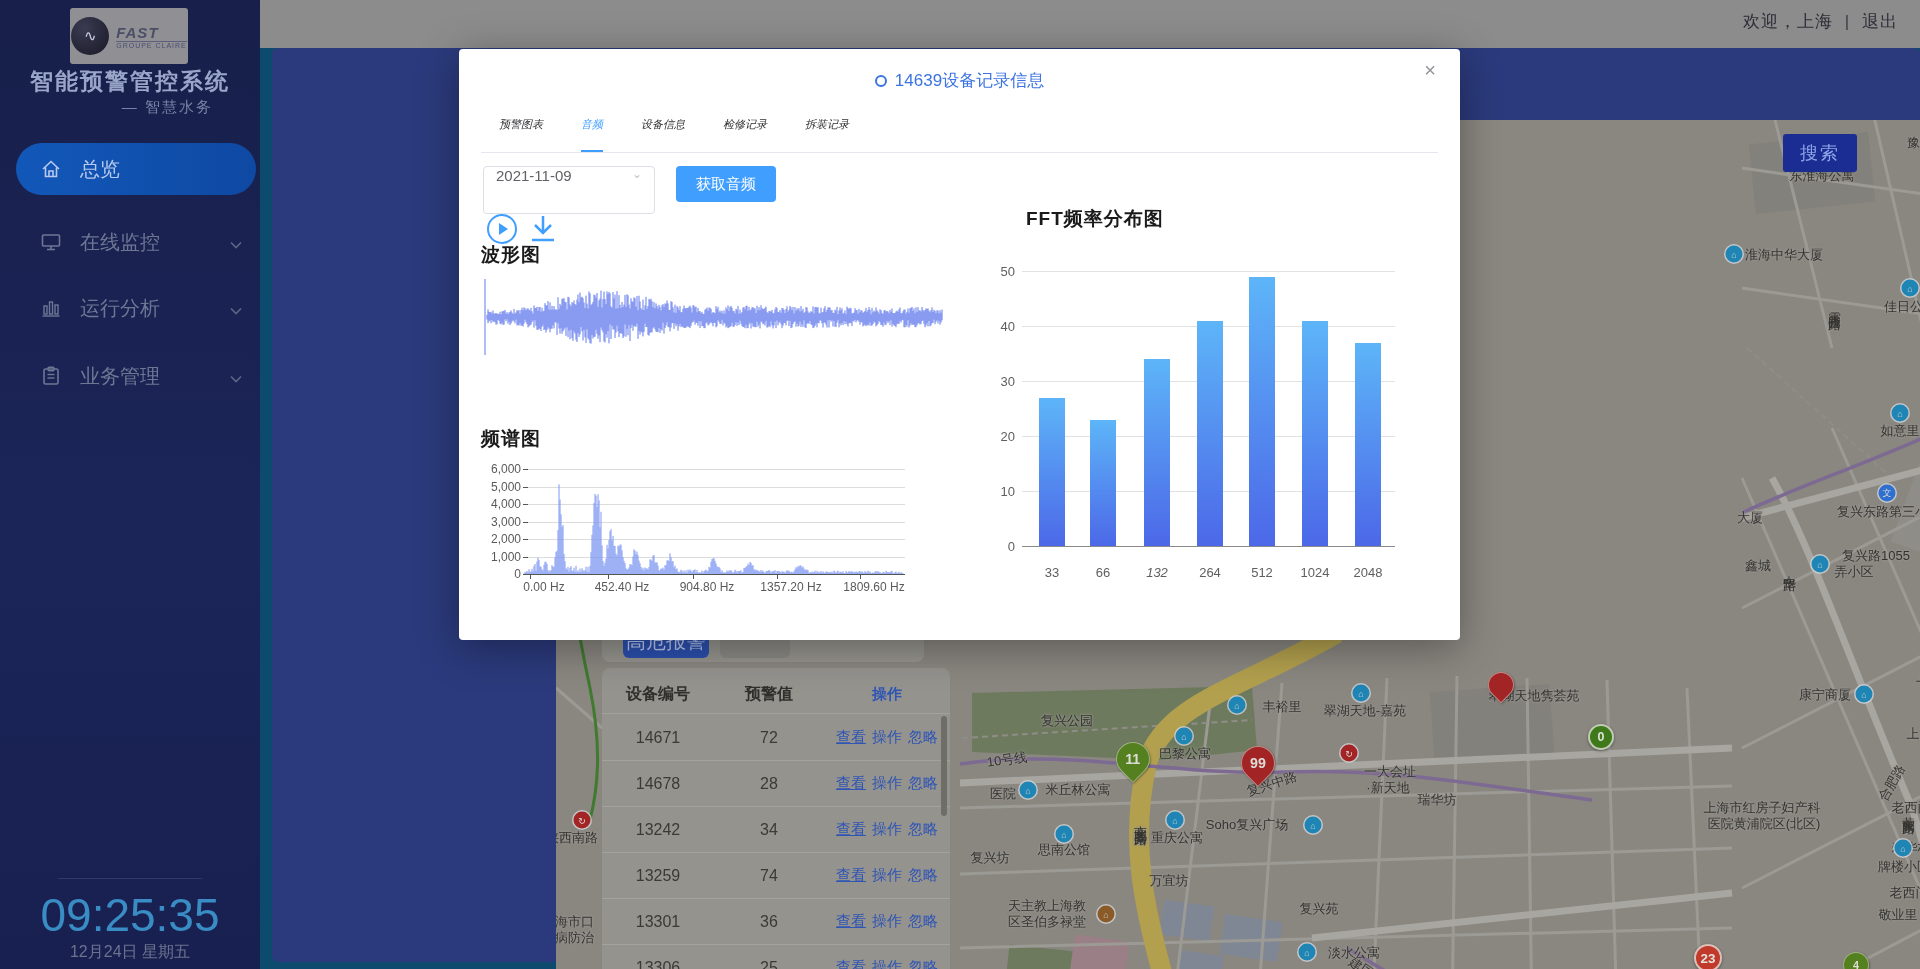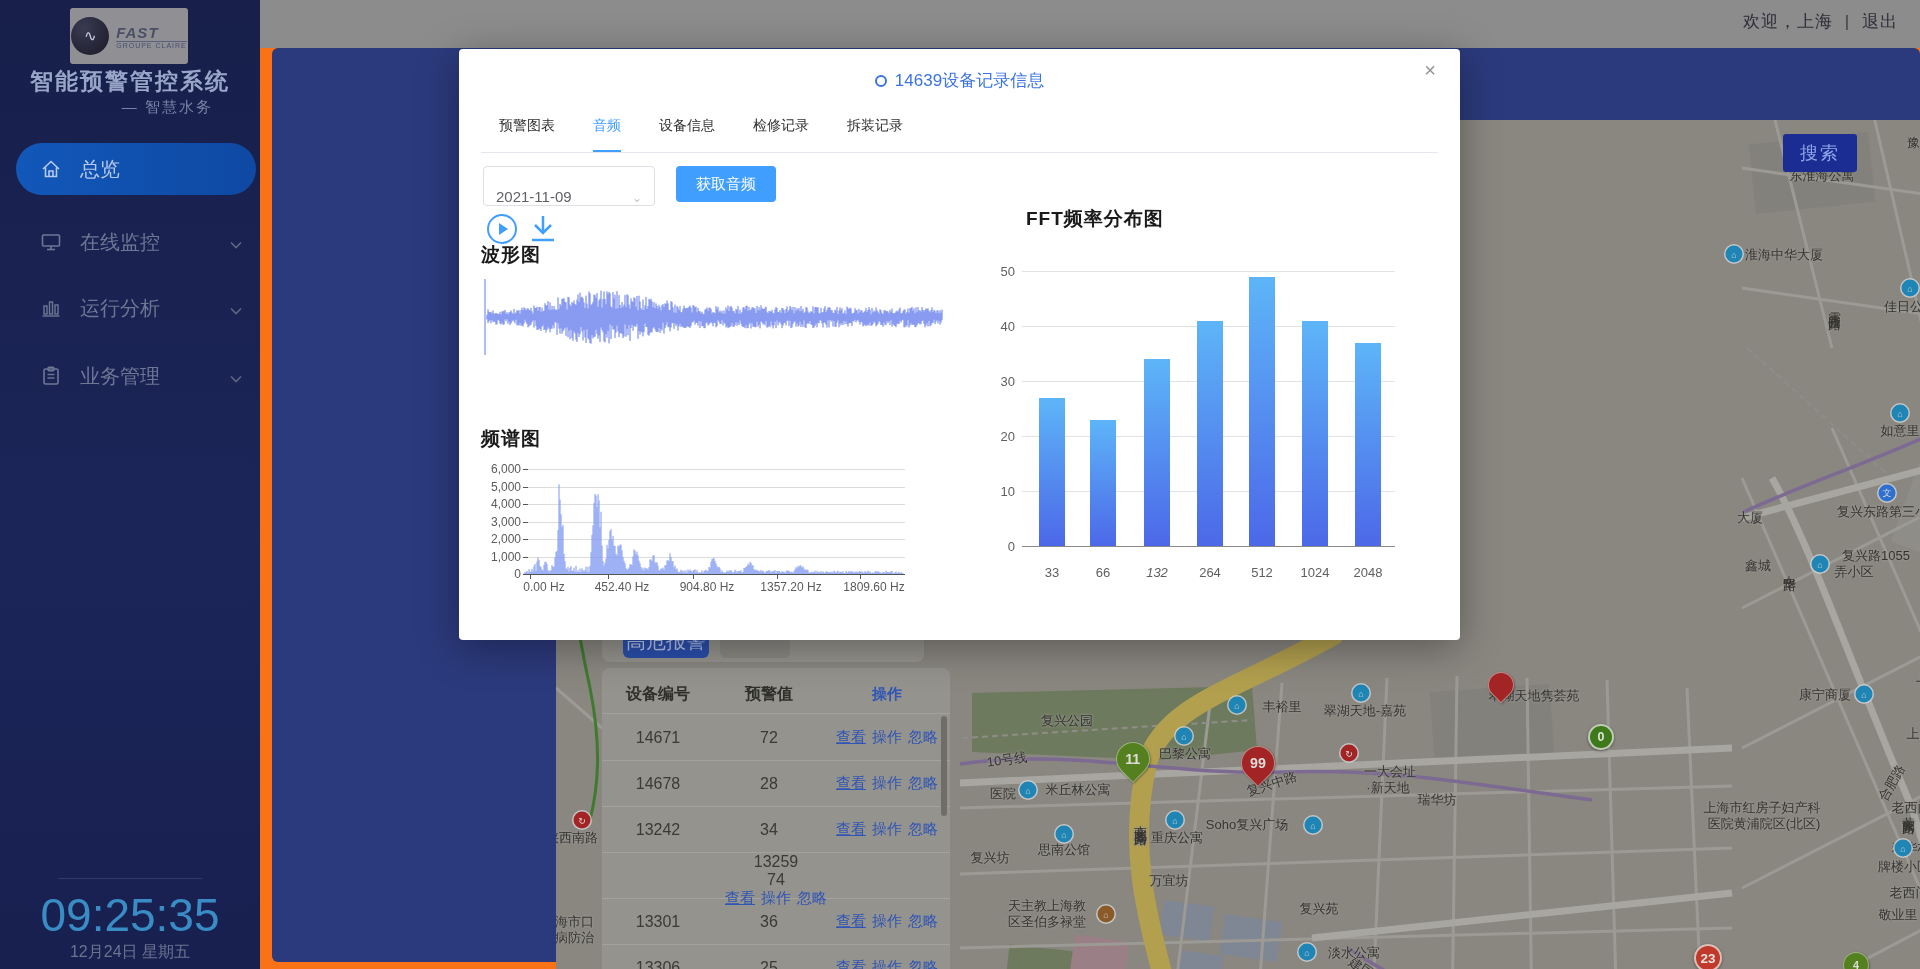--- a/index.html
+++ b/index.html
@@ -1,18 +1,18 @@
 <!DOCTYPE html>
 <html><head>
 <meta charset="utf-8">
 <style>
   * { margin:0; padding:0; box-sizing:border-box; }
   html,body { background:#555; }
   body { font-family:"Liberation Sans","DejaVu Sans",sans-serif; }
-  #root { position:relative; width:1920px; height:969px; overflow:hidden; background:#f97316; }
+  #root { position:relative; width:1920px; height:969px; overflow:hidden; background:#0c4a6e; }
 
   
   .top-header { position:absolute; left:260px; top:0; right:0; height:48px; background:#8c8c8c; }
   .welcome { position:absolute; right:22px; top:10px; font-size:17px; color:#2e2e38; letter-spacing:1px; }
   .welcome .sep { margin:0 6px; color:#3a3a44; }
 
   
   .map-frame { position:absolute; left:272px; top:48px; width:1648px; height:914px; background:#2b3a7c; border-radius:6px; }
   .map-clip { position:absolute; left:284px; top:72px; width:1606px; height:876px; overflow:hidden; background:#8a8781; }
   .map-world { position:absolute; left:-284px; top:-72px; width:1920px; height:969px; }
@@ -102,24 +102,24 @@
 
   
   .modal { position:absolute; left:459px; top:49px; width:1001px; height:591px; background:#fff; border-radius:4px;
     box-shadow:0 8px 40px rgba(0,0,0,.35); }
   .modal-close { position:absolute; right:24px; top:10px; font-size:20px; color:#909399; cursor:pointer; }
   .modal-title { position:absolute; left:0; top:20px; width:100%; display:flex; align-items:center; justify-content:center;
     gap:8px; color:#3b73e0; font-size:17px; }
   .ring { width:12px; height:12px; border:2px solid #3b73e0; border-radius:50%; }
   .tabs { position:absolute; left:22px; top:62px; right:22px; height:42px; display:flex; gap:38px; padding-left:18px;
     border-bottom:1px solid #e4e7ed; }
-  .tab { font-size:14px; color:#303133; padding:6px 0 12px; cursor:pointer; }
+  .tab { font-size:11px; color:#303133; padding:6px 0 12px; cursor:pointer;font-style:italic; }
   .tab.active { color:#409EFF; border-bottom:2px solid #409EFF; }
-  .date-select { position:absolute; left:24px; top:117px; width:172px; height:40px; border:1px solid #dcdfe6; border-radius:4px;
-    display:flex; align-items:flex-end; padding:0 12px; font-size:15px; color:#606266; cursor:pointer; }
+  .date-select { position:absolute; left:24px; top:117px; width:172px; height:48px; border:1px solid #dcdfe6; border-radius:4px;
+    display:flex; align-items:flex-start; padding:0 12px; font-size:15px; color:#606266; cursor:pointer; }
   .date-select .chev { margin-left:auto; color:#c0c4cc; font-size:12px; }
   .fetch-btn { position:absolute; left:217px; top:117px; width:100px; height:36px; background:#409EFF; border-radius:4px;
     color:#fff; font-size:15px; display:flex; align-items:center; justify-content:center; cursor:pointer; }
   .play-ico { position:absolute; left:28px; top:165px; width:30px; height:30px; border:2px solid #409EFF; border-radius:50%;
     display:flex; align-items:center; justify-content:center; cursor:pointer; }
   .play-ico i { width:0; height:0; border-left:9px solid #409EFF; border-top:6px solid transparent; border-bottom:6px solid transparent; margin-left:3px; }
   .dl-ico { position:absolute; left:70px; top:165px; width:28px; height:30px; cursor:pointer; }
   .sec-title { position:absolute; font-size:19px; font-weight:bold; color:#1a1a1a; letter-spacing:1px; }
   .wave-box { position:absolute; left:22px; top:224px; }
   .spec-wrap { position:absolute; left:24px; top:401px; width:430px; height:150px; font-size:12px; color:#5a5a5a; }
@@ -385,21 +385,21 @@
               <div class="dev-row" style="top: 93px;">
                 <div class="c-id">14678</div>
                 <div class="c-val">28</div>
                 <div class="c-act"><a class="u">查看</a><a>操作</a><a>忽略</a></div>
               </div>
               <div class="dev-row" style="top: 139px;">
                 <div class="c-id">13242</div>
                 <div class="c-val">34</div>
                 <div class="c-act"><a class="u">查看</a><a>操作</a><a>忽略</a></div>
               </div>
-              <div class="dev-row" style="top: 185px; flex-direction: column;">
+              <div class="dev-row" style="top: 185px;">
                 <div class="c-id">13259</div>
                 <div class="c-val">74</div>
                 <div class="c-act"><a class="u">查看</a><a>操作</a><a>忽略</a></div>
               </div>
               <div class="dev-row" style="top: 231px;">
                 <div class="c-id">13301</div>
                 <div class="c-val">36</div>
                 <div class="c-act"><a class="u">查看</a><a>操作</a><a>忽略</a></div>
               </div>
               <div class="dev-row" style="top: 277px;">

